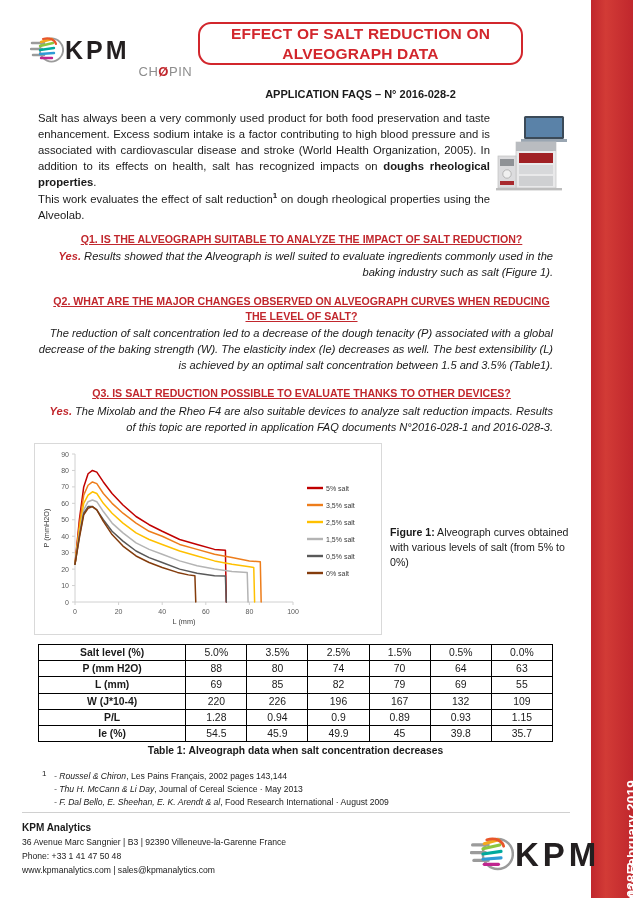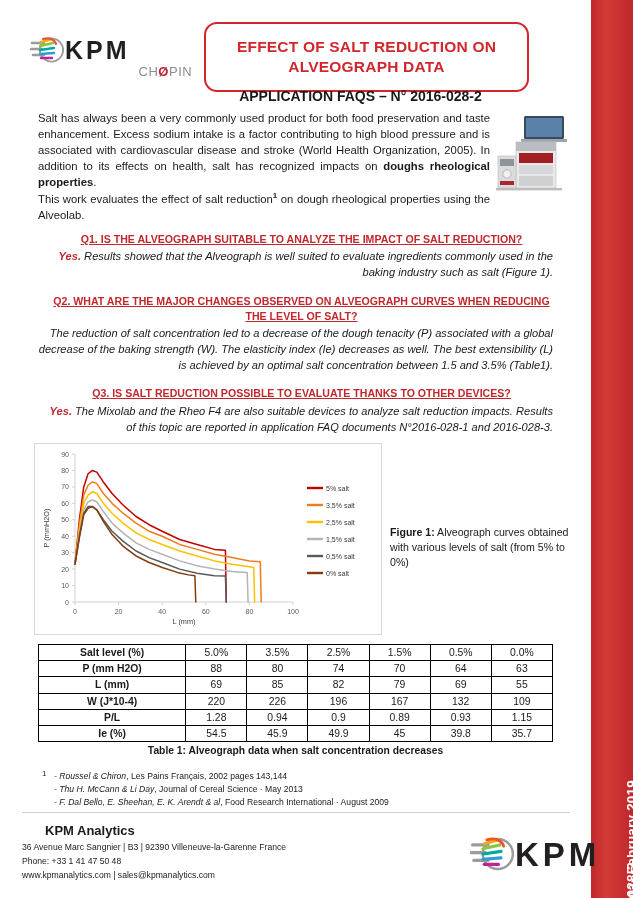--- a/index.html
+++ b/index.html
@@ -57,41 +57,41 @@
     color: #231f20; margin-left: 1px; line-height: 1;
   }
   .chopin-word {
     font-size: 13px; color: #8d8d8d; letter-spacing: .5px;
     margin-left: 9px; position: relative; top: 21px;
   }
   .chopin-o { color: #c0272d; font-weight: bold; }
 
   #title-box {
     position: absolute;
-    left: 196px; top: 14px;
-    width: 325px; height: 70px;
+    left: 190px; top: 14px;
+    width: 325px; height: 43px;
     border: 2.2px solid #d2262c;
     border-radius: 13px;
     display: flex; align-items: center; justify-content: center;
     text-align: center;
   }
   #title-box .title-text {
     color: #d2262c;
     font-weight: bold;
     font-size: 15.5px;
     line-height: 1.28;
     letter-spacing: .2px;
   }
   #subtitle {
     position: absolute;
     left: 190px; top: 80px;
     width: 325px;
     text-align: center;
     font-weight: bold;
-    font-size: 14px;
+    font-size: 11px;
     color: #1a1a1a;
   }
 
   
   #intro-wrap {
     position: relative;
     margin: 8px 0 0 0;
     height: 118px;
   }
   #intro {
@@ -206,21 +206,21 @@
     left: 22px; top: 0;
     width: 548px; height: 1px;
     background: #d0d0d0;
   }
   #footer-addr {
     position: absolute;
     left: 22px; top: 8px;
     font-size: 8.6px;
     line-height: 1.62;
   }
-  #footer-addr .co { font-weight: bold; font-size: 13px; margin-left: 23px; }
+  #footer-addr .co { font-weight: bold; font-size: 10px; }
   #logo-bottom {
     position: absolute;
     left: 470px; top: 22px;
     display: flex; align-items: center;
   }
   #logo-bottom .kpm-mark { width: 44px; height: 40px; }
   #logo-bottom .kpm-word { font-size: 33px; letter-spacing: 4px; }
 
   
   .ctext { font-size: 7px; fill: #595959; font-family: "Liberation Sans", sans-serif; }

